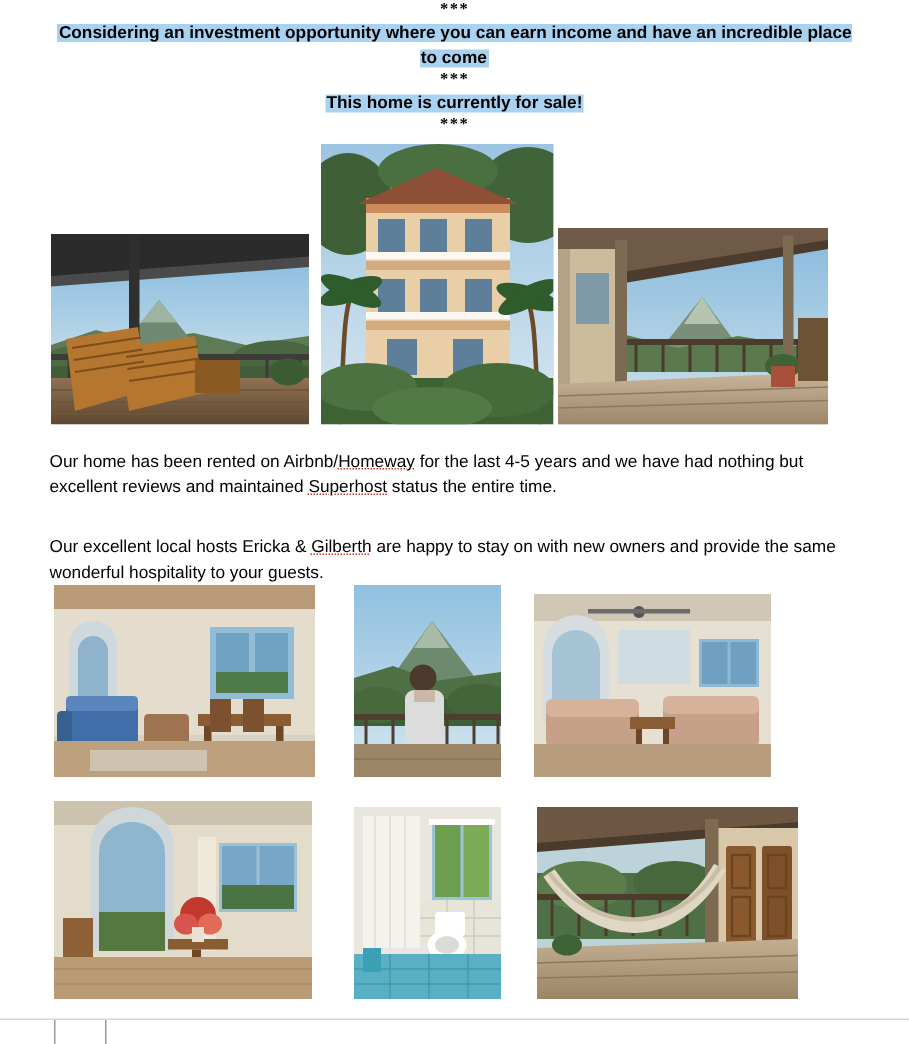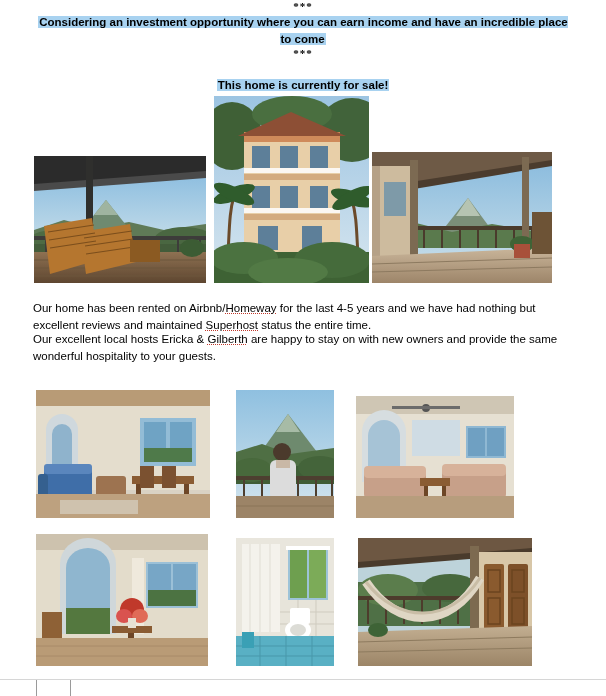--- a/index.html
+++ b/index.html
@@ -49,21 +49,21 @@
   }
   .intro-line1 {
     line-height: 15px;
     margin-top: 1px;
   }
   .intro-line2 {
     line-height: 15px;
   }
   .intro-sale {
     line-height: 15px;
-    margin-top: 17px;
+    margin-top: 1px;
   }
 
   
   .photo {
     position: absolute;
     overflow: hidden;
     background: #b9c6c9;
   }
   .photo canvas, .photo svg {
     display: block;
@@ -289,21 +289,21 @@
       <rect x="142" y="92" width="16" height="14" fill="#a8503a"></rect>
 
       <rect x="160" y="60" width="20" height="42" fill="#6d5336"></rect>
     </svg>
   </div>
 
   <div class="para" style="top:300px;">
     Our home has been rented on Airbnb/<span class="u">Homeway</span> for the last 4-5 years and we have had nothing but excellent reviews and maintained <span class="u">Superhost</span> status the entire time.
   </div>
 
-  <div class="para" style="top:331px;">
+  <div class="para" style="top:357px;">
     Our excellent local hosts Ericka &amp; <span class="u">Gilberth</span> are happy to stay on with new owners and provide the same wonderful hospitality to your guests.
   </div>
 
   <div class="photo" style="left:36px; top:390px; width:174px; height:128px;">
     <svg width="174" height="128" viewBox="0 0 174 128">
       <rect x="0" y="0" width="174" height="128" fill="#d9d2c4"></rect>
 
       <polygon points="0,0 174,0 174,22 0,16" fill="#b89b76"></polygon>
 
       <rect x="0" y="16" width="174" height="84" fill="#e4ddcd"></rect>

